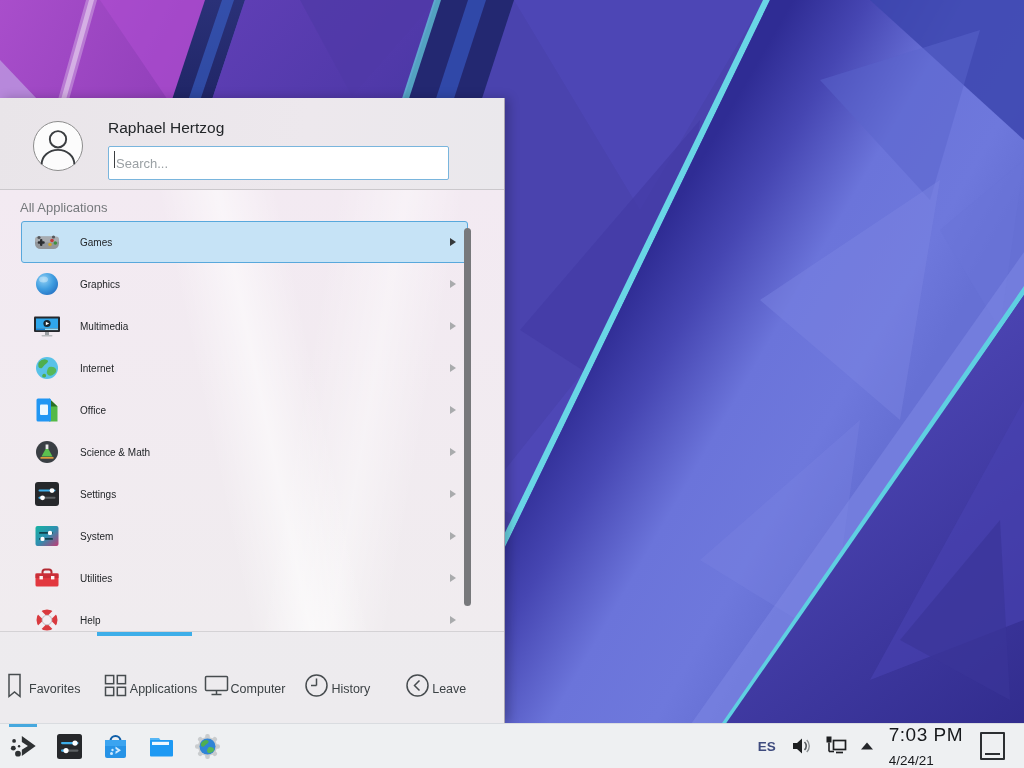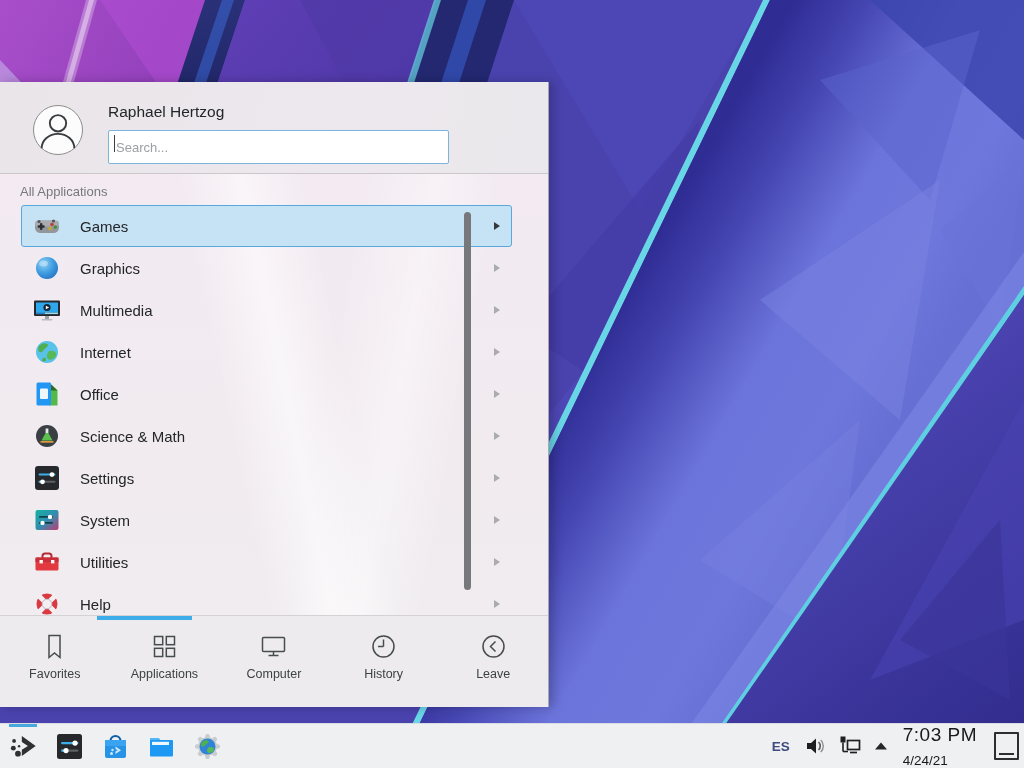--- a/index.html
+++ b/index.html
@@ -3,21 +3,21 @@
 <meta charset="utf-8">
 <style>
   *{margin:0;padding:0;box-sizing:border-box}
   html,body{width:1024px;height:768px;overflow:hidden}
   body{font-family:"Liberation Sans","DejaVu Sans",sans-serif;position:relative;background:#4a43ae}
   .desktop{position:absolute;inset:0;overflow:hidden}
   .wallpaper{position:absolute;inset:0}
   .wallpaper svg{display:block;width:100%;height:100%}
 
   
-  .panel-popup{position:absolute;left:0;top:82px;width:549px;height:625px;display:flex;flex-direction:column;
+  .panel-popup{position:absolute;left:0;top:98px;width:505px;height:625px;display:flex;flex-direction:column;
     background:linear-gradient(to bottom,#eae6ea,#f0eaf0 30%,#efedef);
     border-right:1px solid rgba(70,60,90,.4);box-shadow:4px 0 10px rgba(0,0,0,.22)}
   .kicker-header{height:92px;position:relative;border-bottom:1px solid #cbc8cc;
     background:linear-gradient(100deg,#e9e5e9,#ede8ed 60%,#eae8ec)}
   .avatar{position:absolute;left:33px;top:23px;width:50px;height:50px;border:1px solid #8d8d8d;border-radius:50%;background:#fcfcfc}
   .user-name{position:absolute;left:108px;top:21px;font-size:15.5px;color:#232629}
   .search-box{position:absolute;left:108px;top:48px;width:341px;height:27px;border:1px solid #79b5dd;border-radius:2px;
     background:#fff;font-size:13px;color:#232629;padding:16px 7px;outline:none;font-family:inherit}
   .search-box::placeholder{color:#9aa0a4}
   .caret{position:absolute;left:114px;top:53px;width:1px;height:17px;background:#3b3e40}
@@ -26,39 +26,39 @@
     background:
       linear-gradient(78deg, rgba(255,255,255,0) 42%, rgba(255,255,255,.55) 52%, rgba(255,255,255,0) 62%),
       linear-gradient(100deg, rgba(255,255,255,0) 58%, rgba(255,255,255,.4) 70%, rgba(255,255,255,0) 80%),
       linear-gradient(to bottom,#f3eaf2,#f0ecef)}
   .section-label{position:absolute;left:20px;top:10px;font-size:13px;color:#75797c}
   .cat-list{position:absolute;top:31px;left:0;right:0}
   .cat-item{height:42px;margin:0 36px 0 21px;display:flex;align-items:center;position:relative;border:1px solid transparent;border-radius:3px;cursor:default}
   .cat-item.selected{background:#c6e3f6;border-color:#58a8dc}
   .cat-icon{width:28px;height:28px;margin-left:11px;flex:none}
   .cat-icon svg{display:block;width:100%;height:100%}
-  .cat-label{margin-left:19px;font-size:15px;color:#232629}
+  .cat-label{margin-left:19px;font-size:10px;color:#232629}
   .cat-arrow{position:absolute;right:11px;width:0;height:0;border-left:6px solid #a9abad;border-top:4.5px solid transparent;border-bottom:4.5px solid transparent}
   .cat-item.selected .cat-arrow{border-left-color:#36393b}
   .scrollbar{position:absolute;left:464px;top:38px;width:7px;height:378px;border-radius:3.5px;background:#77787b}
 
   .tab-bar{height:92px;border-top:1px solid #d4d2d5;position:relative;display:flex;background:rgba(236,233,237,.5)}
   .tab-indicator{position:absolute;left:97px;top:0;width:95px;height:4px;background:#3daee9}
-  .tab{flex:1;display:flex;flex-direction:column;align-items:center;padding-top:16px}
+  .tab{flex:1;display:flex;flex-direction:row;align-items:center;padding-top:16px}
   .tab-icon{width:29px;height:29px}
   .tab-icon svg{display:block;width:100%;height:100%}
   .tab-label{margin-top:6px;font-size:12.5px;color:#3c4245}
 
   
   .taskbar{position:absolute;left:0;bottom:0;width:1024px;height:45px;background:#eef0f2;border-top:1px solid #d9dce0;z-index:3}
   .task-apps{position:absolute;left:0;top:0;height:45px;display:flex}
   .task-btn{width:46px;height:44px;display:flex;align-items:center;justify-content:center;position:relative}
   .task-btn .indicator{position:absolute;top:0;left:9px;width:28px;height:3px;background:#46a8de}
   .task-btn svg{width:31px;height:31px;display:block}
-  .tray{position:absolute;right:0;top:0;height:44px;display:flex;align-items:center;padding-right:1px}
+  .tray{position:absolute;right:0;top:0;height:44px;display:flex;align-items:center;padding-right:15px}
   .kbd-layout{font-size:13.5px;font-weight:bold;color:#3e4b7e;margin:0 8px}
   .tray-icon{display:flex;align-items:center;justify-content:center;margin:0 6px}
   .clock{text-align:left;margin:0 9px;line-height:1}
   .clock .time{font-size:19px;color:#17191c;letter-spacing:.5px}
   .clock .date{font-size:13.5px;color:#17191c;margin-top:10px}
   .show-desktop{width:25px;height:28px;border:2px solid #2c2f32;border-radius:1px;position:relative;margin:0 4px 0 8px;background:transparent}
   .show-desktop i{position:absolute;left:3px;right:3px;bottom:3px;height:2px;background:#2c2f32}
 </style>
 </head>
 <body>

